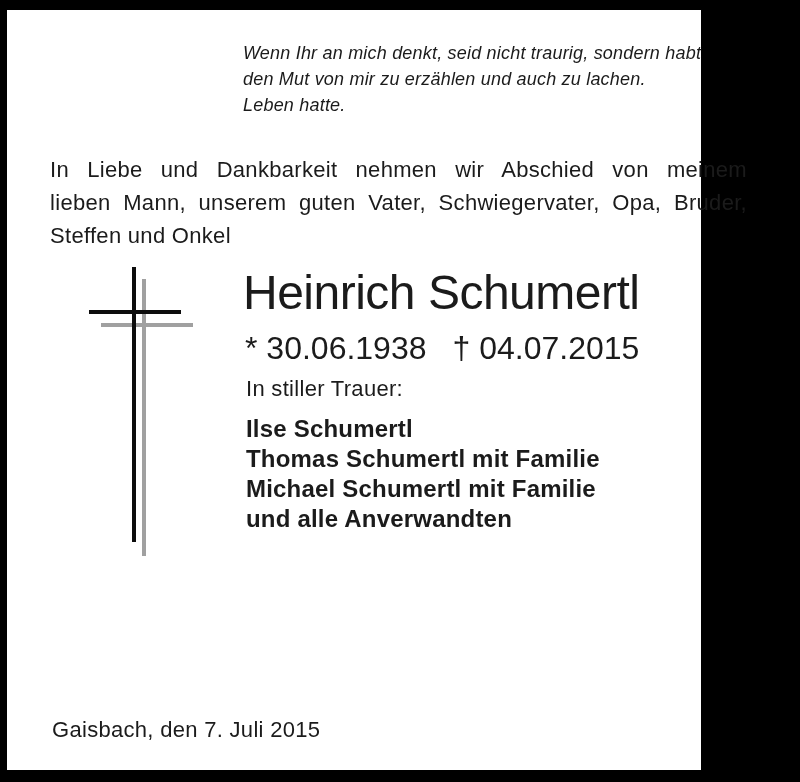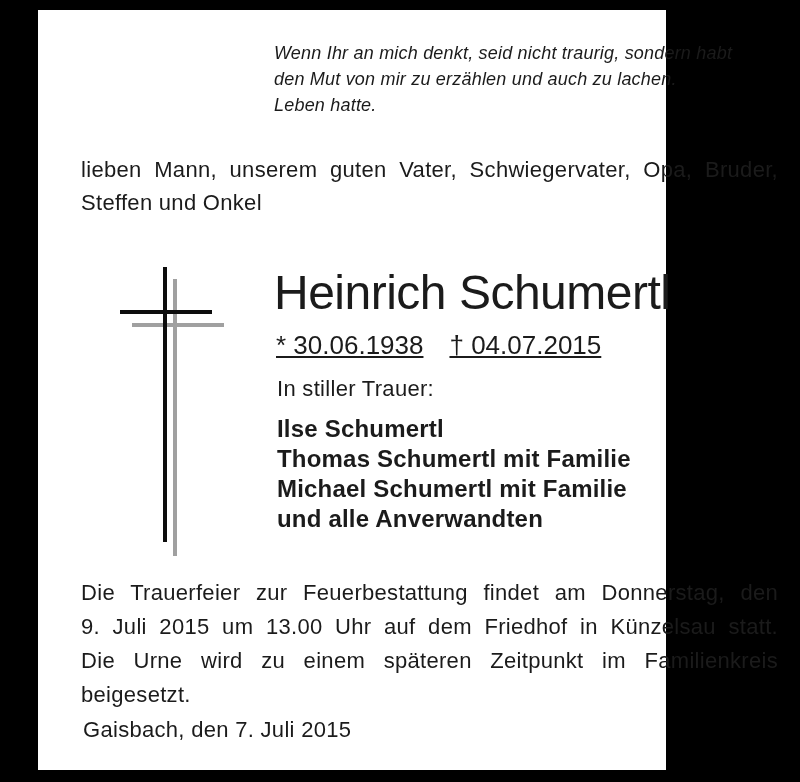--- a/index.html
+++ b/index.html
@@ -6,24 +6,23 @@
   body {
     width: 800px; height: 782px;
     background: var(--frame, #000000);
     position: relative;
     font-family: "Liberation Sans", sans-serif;
     overflow: hidden;
   }
   .page {
     position: absolute;
     left: 7px; top: 10px;
-    width: 628px; height: 760px;
+    width: 694px; height: 760px;
     background: var(--page-bg, #ffffff);
     color: var(--text, #1b1b1b);
-    margin-left: 31px;
   }
   .block { position: absolute; white-space: nowrap; }
 
   .epigraph {
     left: 236px; top: 30px;
     font-style: italic;
     font-size: 18px; line-height: 26px;
     letter-spacing: 0.2px;
   }
   .intro {
@@ -43,22 +42,21 @@
   .cross-gray-h  { left: 94px;  top: 313px; width: 92px;  height: 4px;   background: var(--cross-gray, #a0a0a0); }
 
   .name {
     left: 236px; top: 256px;
     font-size: 48px; font-weight: normal;
     line-height: 54px;
     letter-spacing: -0.5px;
   }
   .dates {
     left: 238px; top: 320px;
-    font-size: 26px;
-    text-decoration: underline;
+    font-size: 32px;
   }
   .dates .death { margin-left: 26px; }
   .trauer-heading {
     left: 239px; top: 366px;
     font-size: 22px;
     letter-spacing: 0.3px;
   }
   .mourners {
     left: 239px; top: 404px;
     font-size: 24px; font-weight: bold;
@@ -83,20 +81,21 @@
 
 <div class="page">
 
   <div class="block epigraph">
     <div>Wenn Ihr an mich denkt, seid nicht traurig, sondern habt</div>
     <div>den Mut von mir zu erzählen und auch zu lachen.</div>
     <div>Leben hatte.</div>
   </div>
 
   <div class="block intro">
+    <div class="jline">In Liebe und Dankbarkeit nehmen wir Abschied von meinem</div>
     <div class="jline">lieben Mann, unserem guten Vater, Schwiegervater, Opa, Bruder,</div>
     <div>Steffen und Onkel</div>
   </div>
 
   <div class="cross">
     <div class="bar cross-gray-v"></div>
     <div class="bar cross-gray-h"></div>
     <div class="bar cross-black-v"></div>
     <div class="bar cross-black-h"></div>
   </div>
@@ -109,22 +108,16 @@
 
   <div class="block trauer-heading">In stiller Trauer:</div>
 
   <div class="block mourners">
     <div>Ilse Schumertl</div>
     <div>Thomas Schumertl mit Familie</div>
     <div>Michael Schumertl mit Familie</div>
     <div>und alle Anverwandten</div>
   </div>
 
-  <div class="block funeral">
-    <div class="jline">Die Trauerfeier zur Feuerbestattung findet am Donnerstag, den</div>
-    <div class="jline">9. Juli 2015 um 13.00 Uhr auf dem Friedhof in Künzelsau statt.</div>
-    <div class="jline">Die Urne wird zu einem späteren Zeitpunkt im Familienkreis</div>
-    <div>beigesetzt.</div>
-  </div>
 
   <div class="block dateline">Gaisbach, den 7. Juli 2015</div>
 
 </div>
 
 </body></html>

